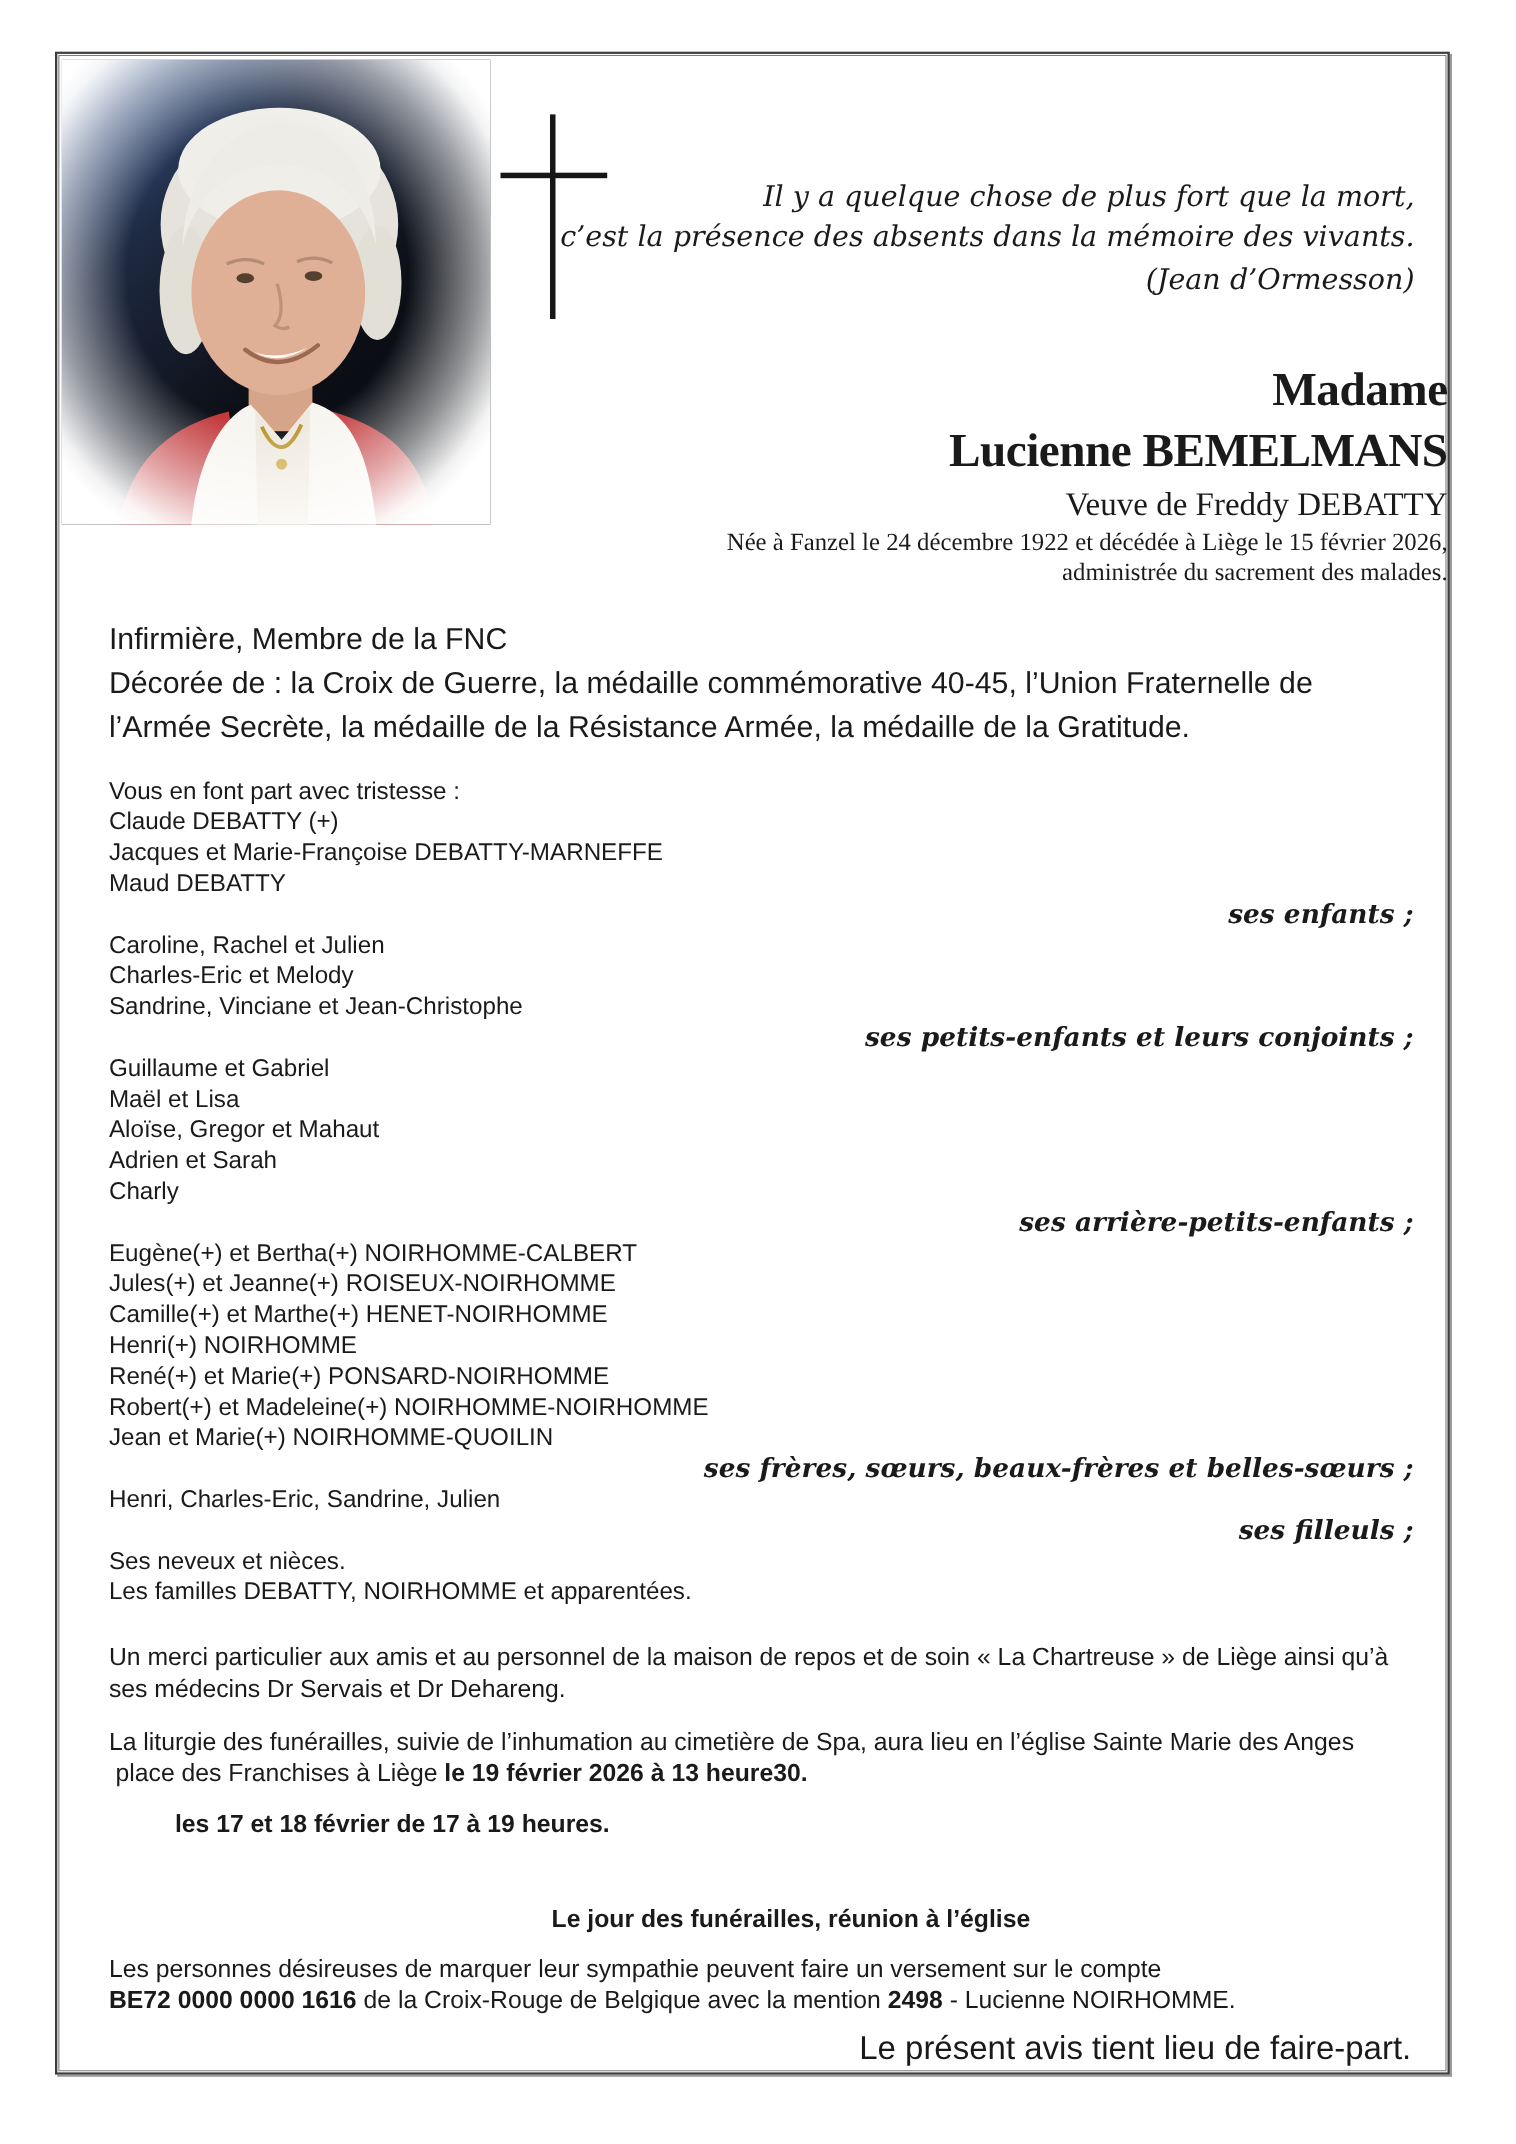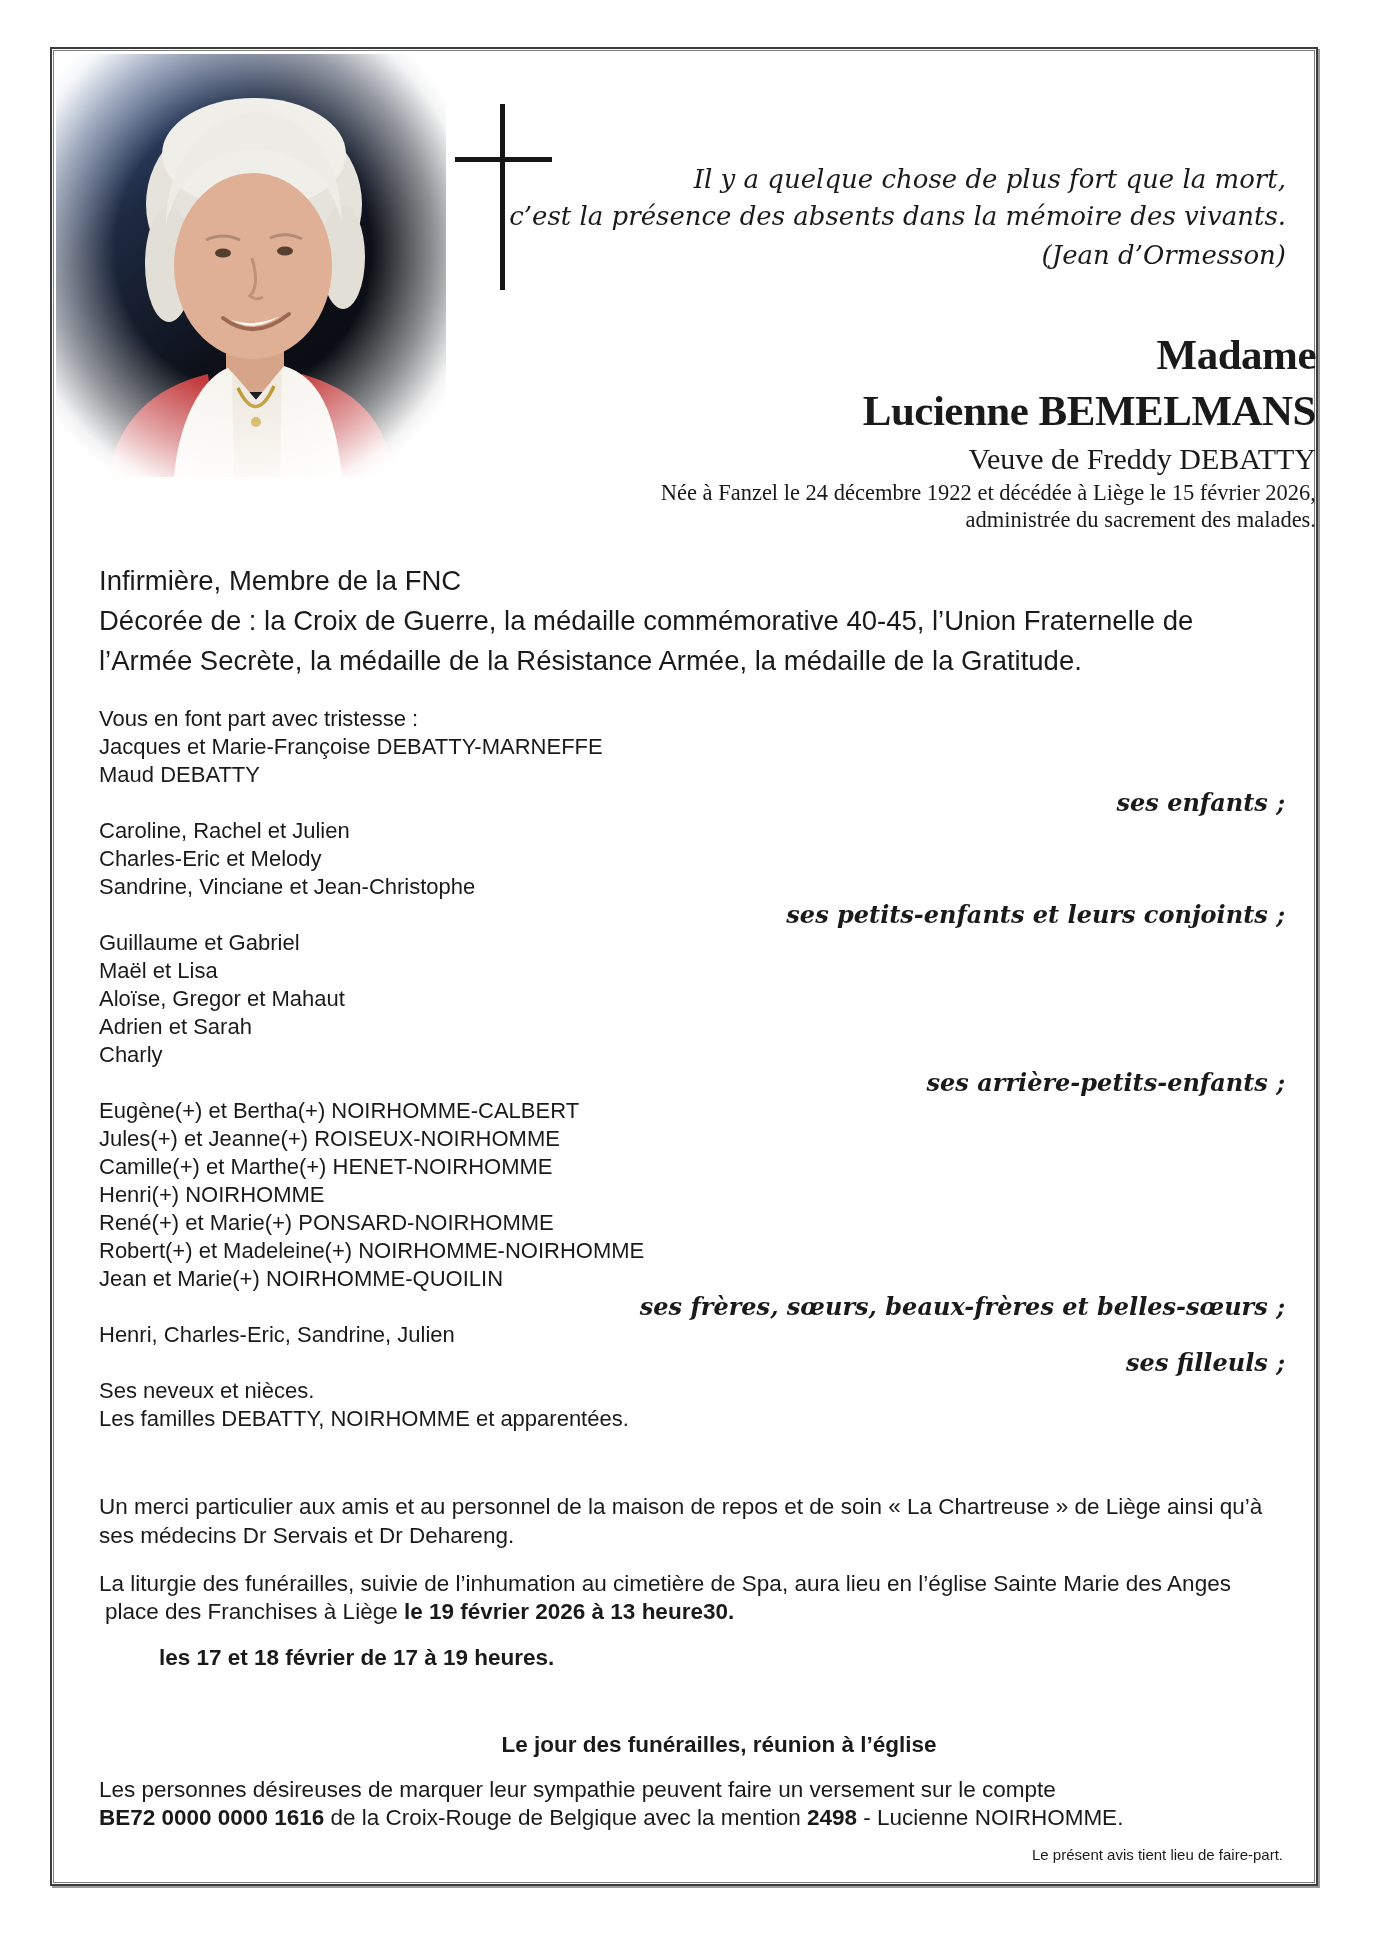--- a/index.html
+++ b/index.html
@@ -77,21 +77,21 @@
     font-size:22.5px;line-height:29px;font-weight:bold;white-space:nowrap;
   }
   .meeting{
     position:absolute;left:0;top:1683px;width:100%;
     box-sizing:border-box;padding-left:70px;
     text-align:center;font-size:22.5px;font-weight:bold;
   }
   .donation{position:absolute;left:47px;top:1727px;font-size:22.5px;line-height:28px;white-space:nowrap;}
   .footer-line{
     position:absolute;right:33px;top:1797px;
-    font-size:15px;text-align:right;white-space:nowrap;
+    font-size:30px;text-align:right;white-space:nowrap;
   }
 </style>
 </head>
 <body>
 
 <div class="page">
   <div class="sheet">
 
     <div class="photo">
       <svg viewBox="0 0 390 423" xmlns="http://www.w3.org/2000/svg">
@@ -162,20 +162,21 @@
       <div class="t-sacrament">administrée du sacrement des malades.</div>
     </div>
 
     <div class="honors">
       <div>Infirmière, Membre de la FNC</div>
       <div>Décorée de : la Croix de Guerre, la médaille commémorative 40-45, l’Union Fraternelle de l’Armée Secrète, la médaille de la Résistance Armée, la médaille de la Gratitude.</div>
     </div>
 
     <div class="family">
       <div class="fam-line">Vous en font part avec tristesse :</div>
+      <div class="fam-line">Claude DEBATTY (+)</div>
       <div class="fam-line">Jacques et Marie-Françoise DEBATTY-MARNEFFE</div>
       <div class="fam-line">Maud DEBATTY</div>
       <div class="fam-line relation">ses enfants ;</div>
       <div class="fam-line">Caroline, Rachel et Julien</div>
       <div class="fam-line">Charles-Eric et Melody</div>
       <div class="fam-line">Sandrine, Vinciane et Jean-Christophe</div>
       <div class="fam-line relation">ses petits-enfants et leurs conjoints ;</div>
       <div class="fam-line">Guillaume et Gabriel</div>
       <div class="fam-line">Maël et Lisa</div>
       <div class="fam-line">Aloïse, Gregor et Mahaut</div>

